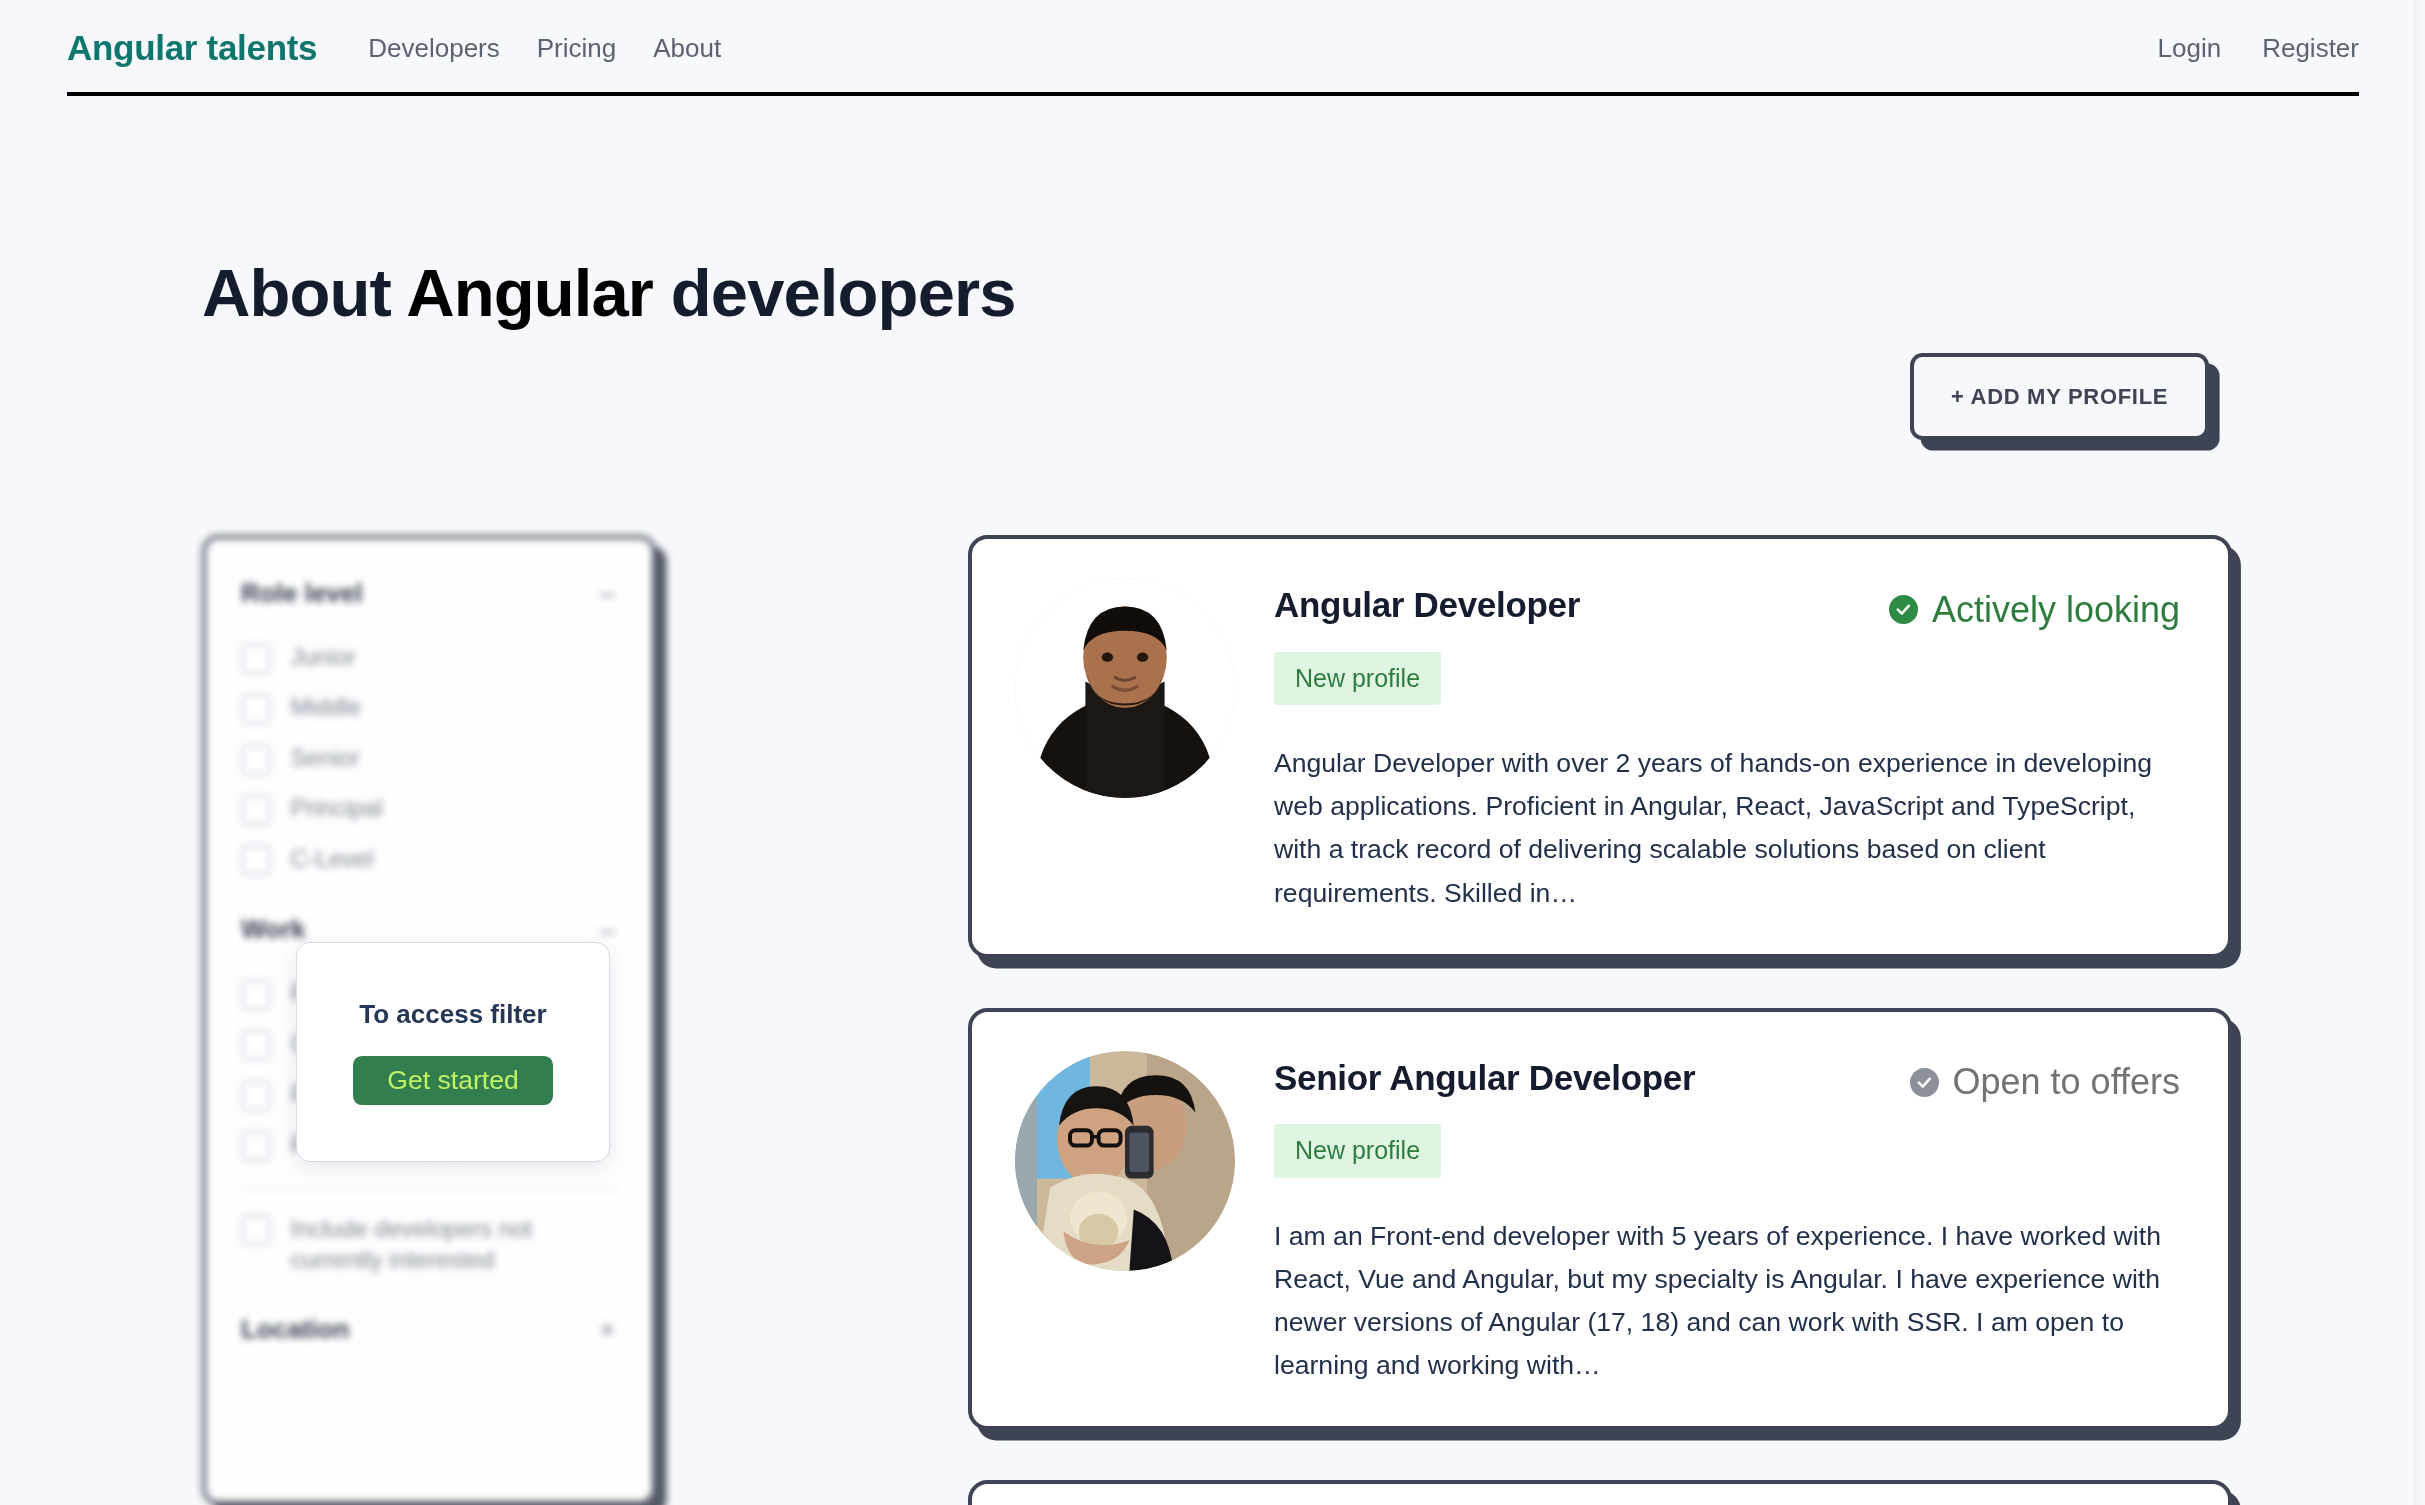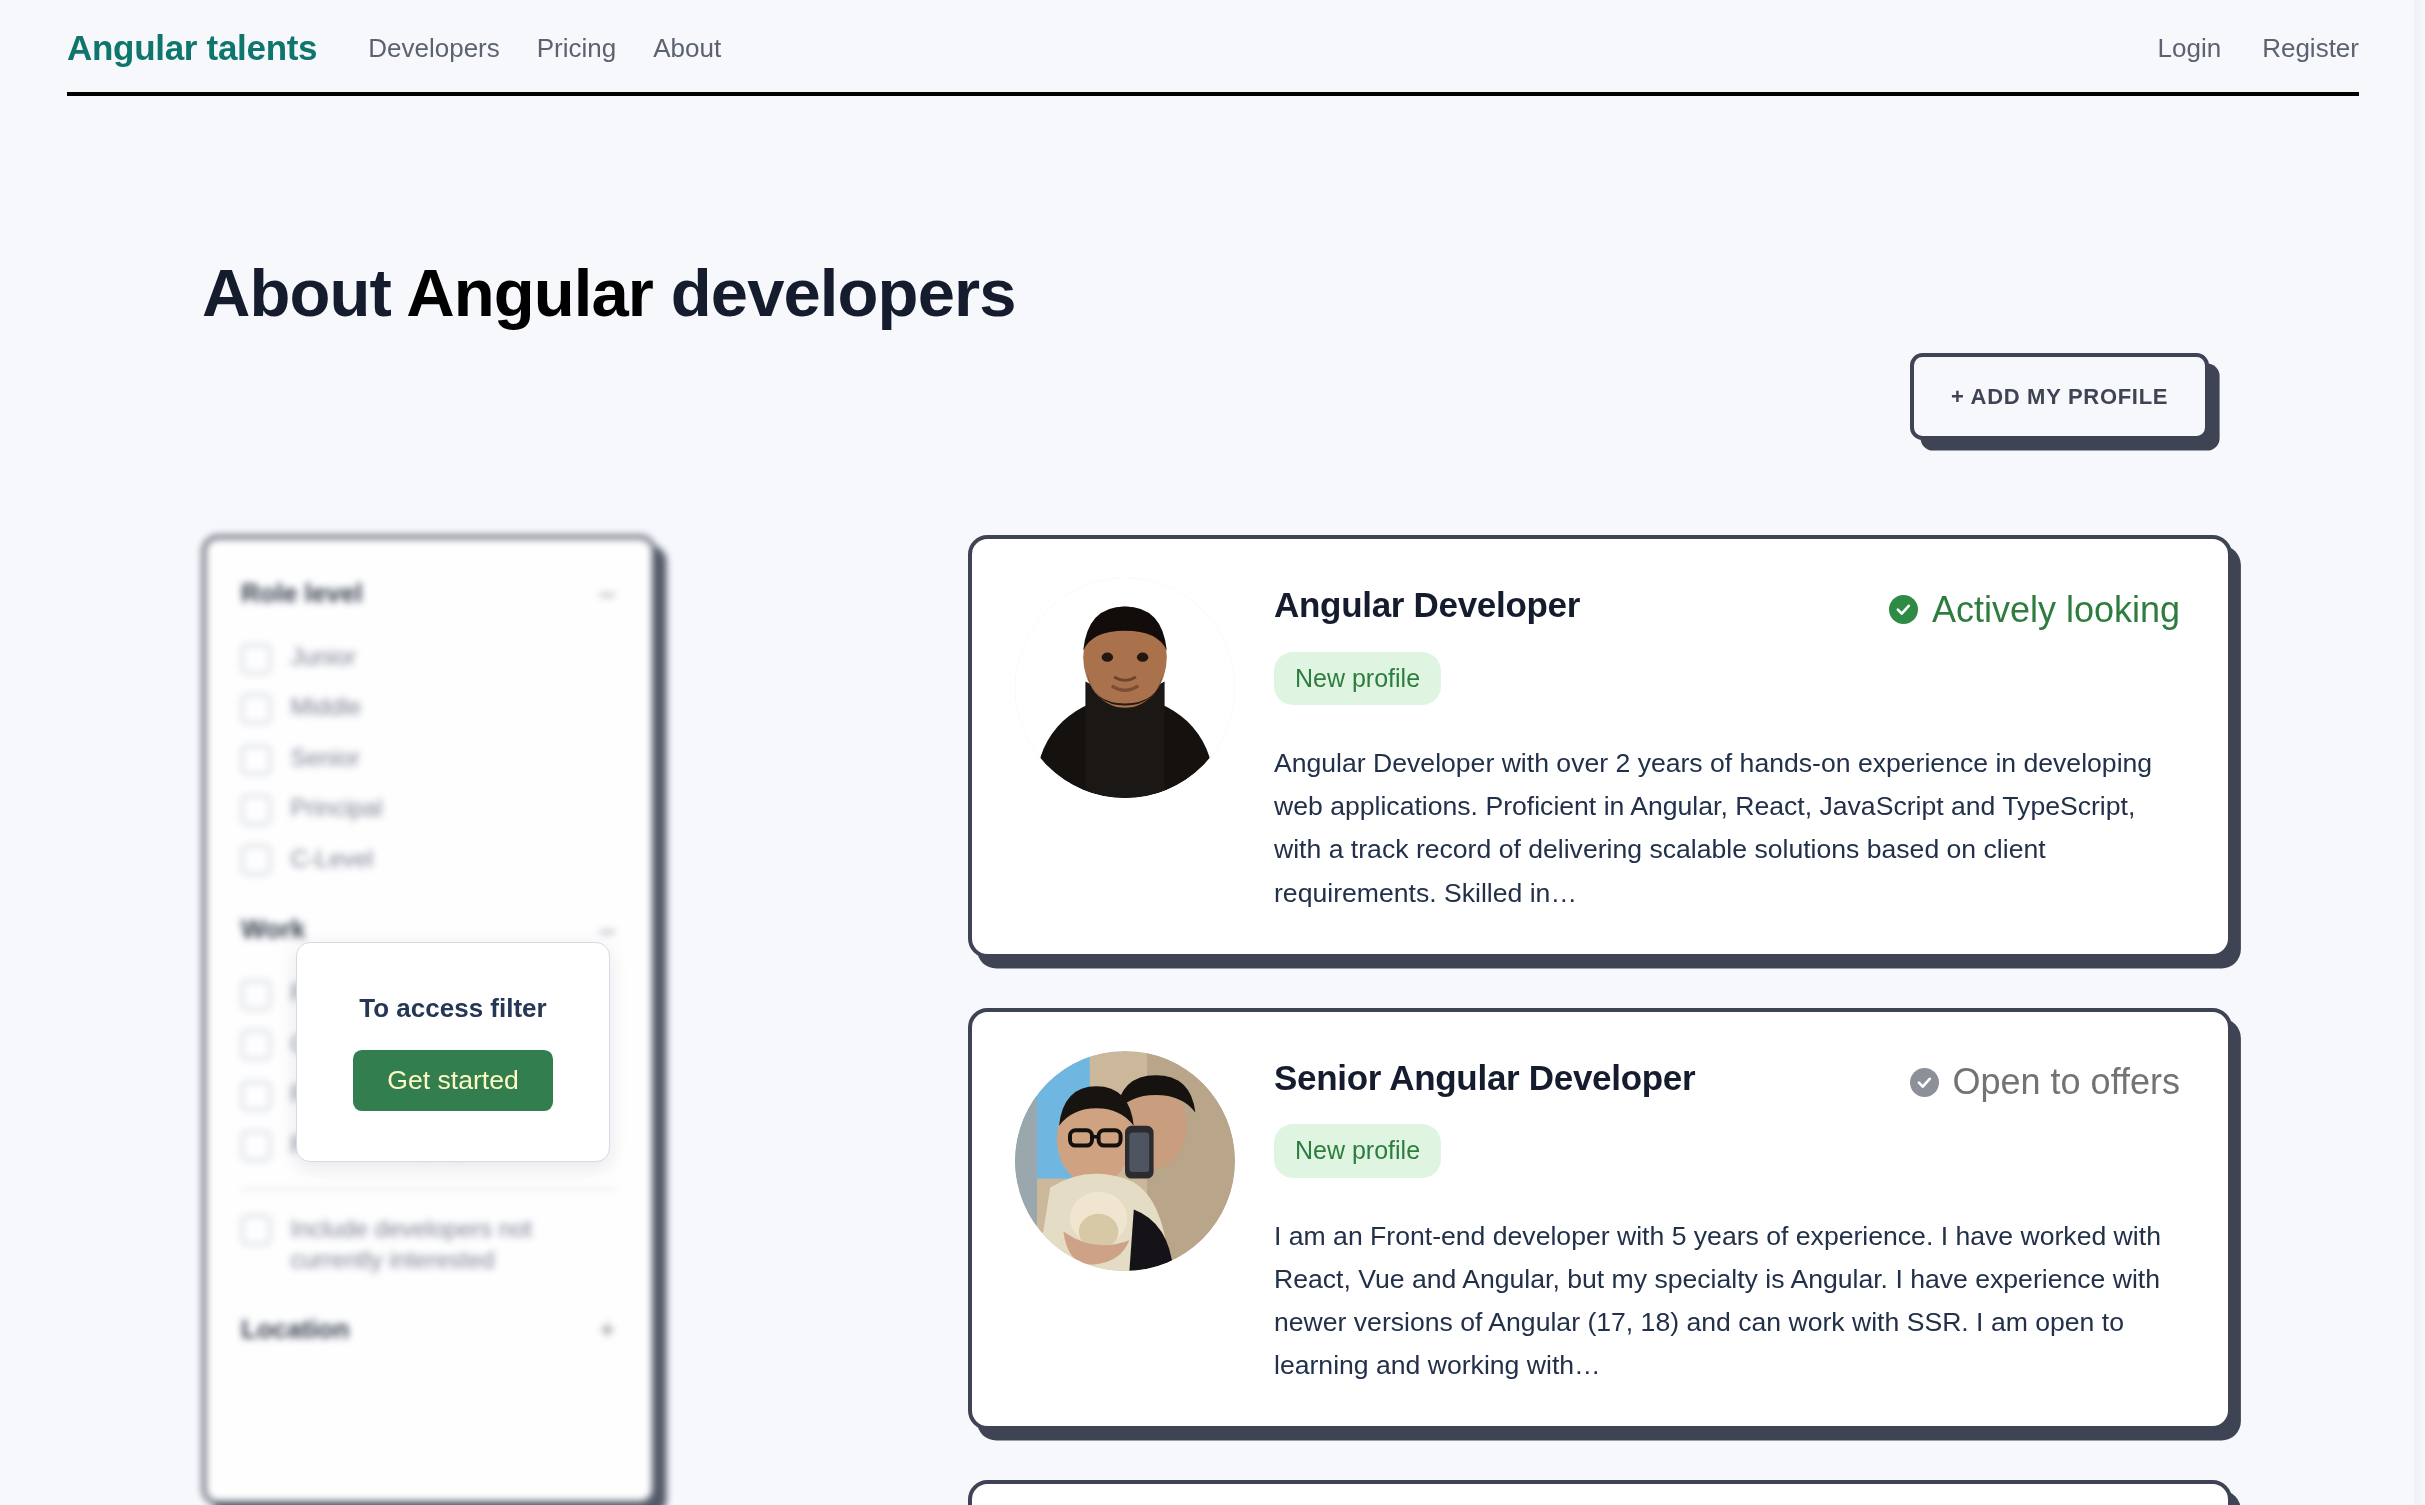--- a/index.html
+++ b/index.html
@@ -211,25 +211,25 @@
     gap: 26.6px;
     z-index: 40;
   }
   .unlock-title {
     font-size: 26px;
     font-weight: 700;
     color: #253657;
   }
   .unlock-btn {
     background: #327e4f;
-    color: #fef9c3;
+    color: #bef264;
     font-size: 26.6px;
     border: none;
     border-radius: 8.9px;
-    padding: 15px 34px;
+    padding: 9px 34px;
     cursor: pointer;
     font-family: inherit;
   }
 
   
   .cards-zone {
     position: relative;
     margin-left: 305px;
     width: 1497px;
   }
@@ -294,21 +294,21 @@
   .status.looking .status-icon { background: #2e8b46; }
   .status.offers  .status-icon { background: #8b9099; }
   .status-icon svg { width: 18.6px; height: 18.6px; display: block; }
 
   .badge {
     display: inline-block;
     margin-top: 21px;
     background: #dff5e2;
     color: #2e7d3f;
     font-size: 25px;
-    border-radius: 19px;
+    border-radius: 3px;
     padding: 12.4px 21px;
   }
   .card-desc {
     margin-top: 37px;
     font-size: 26.6px;
     line-height: 1.62;
     color: #22304a;
   }
 
   .scroll-edge {

